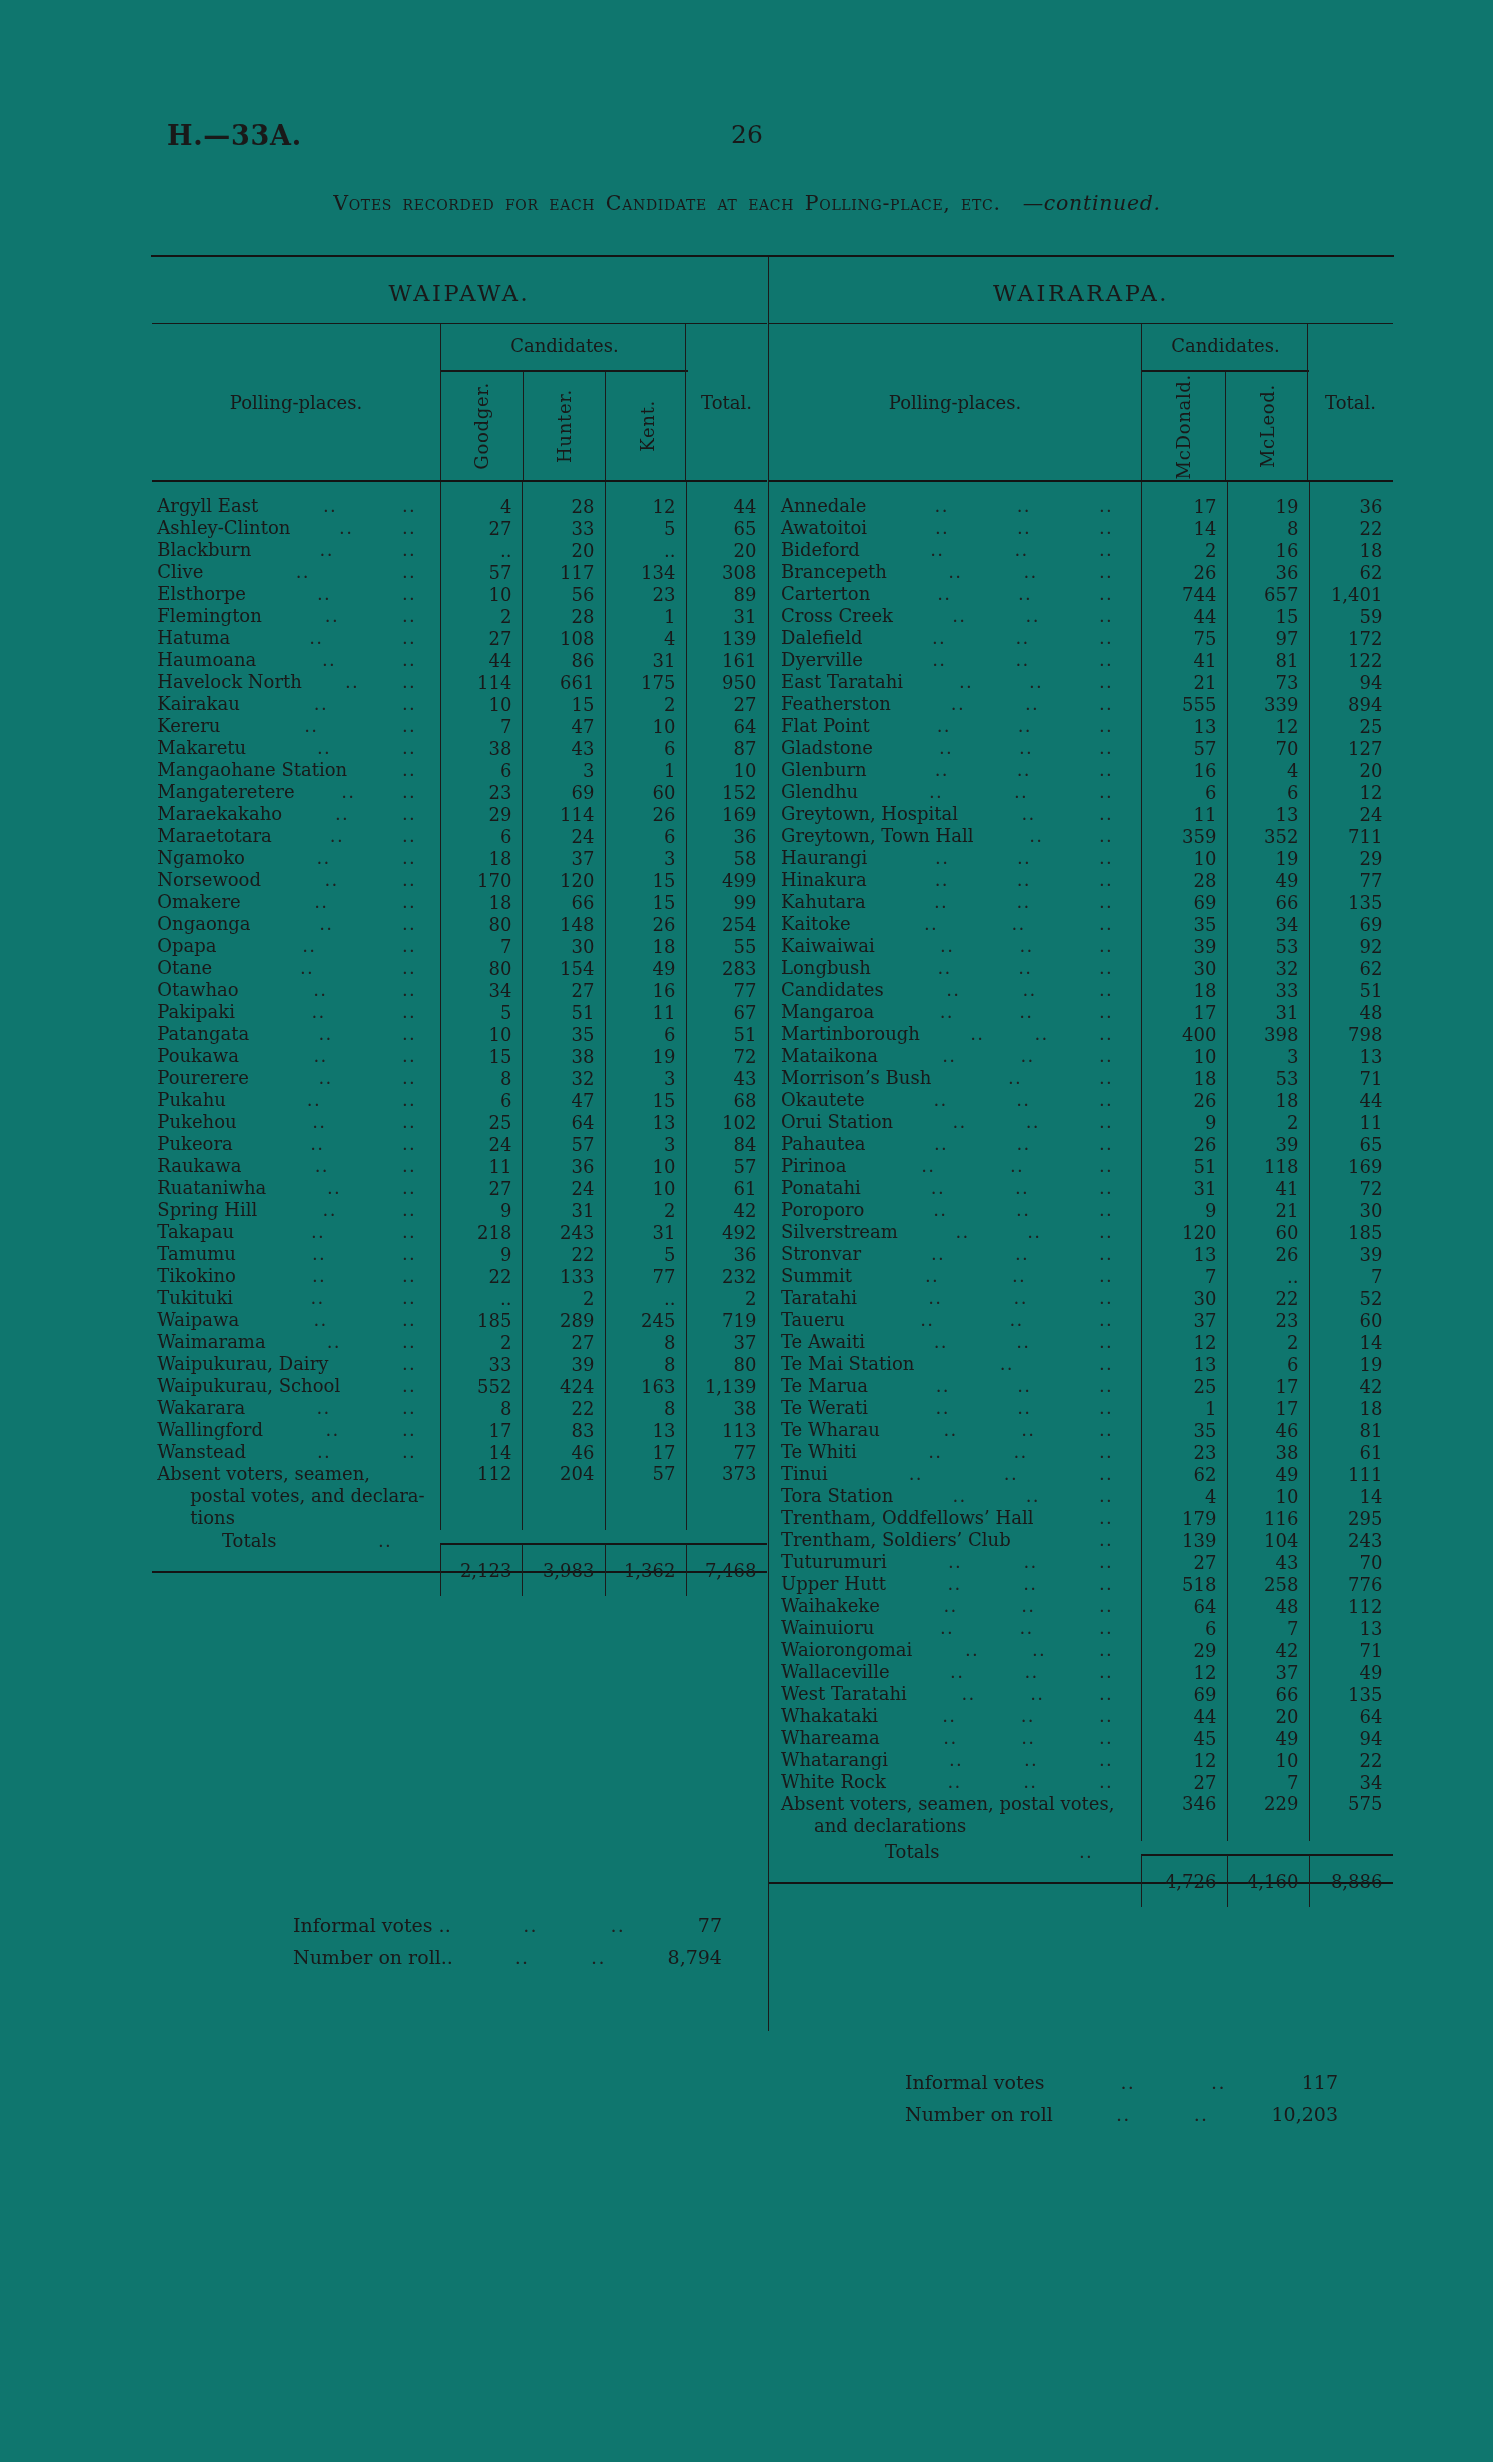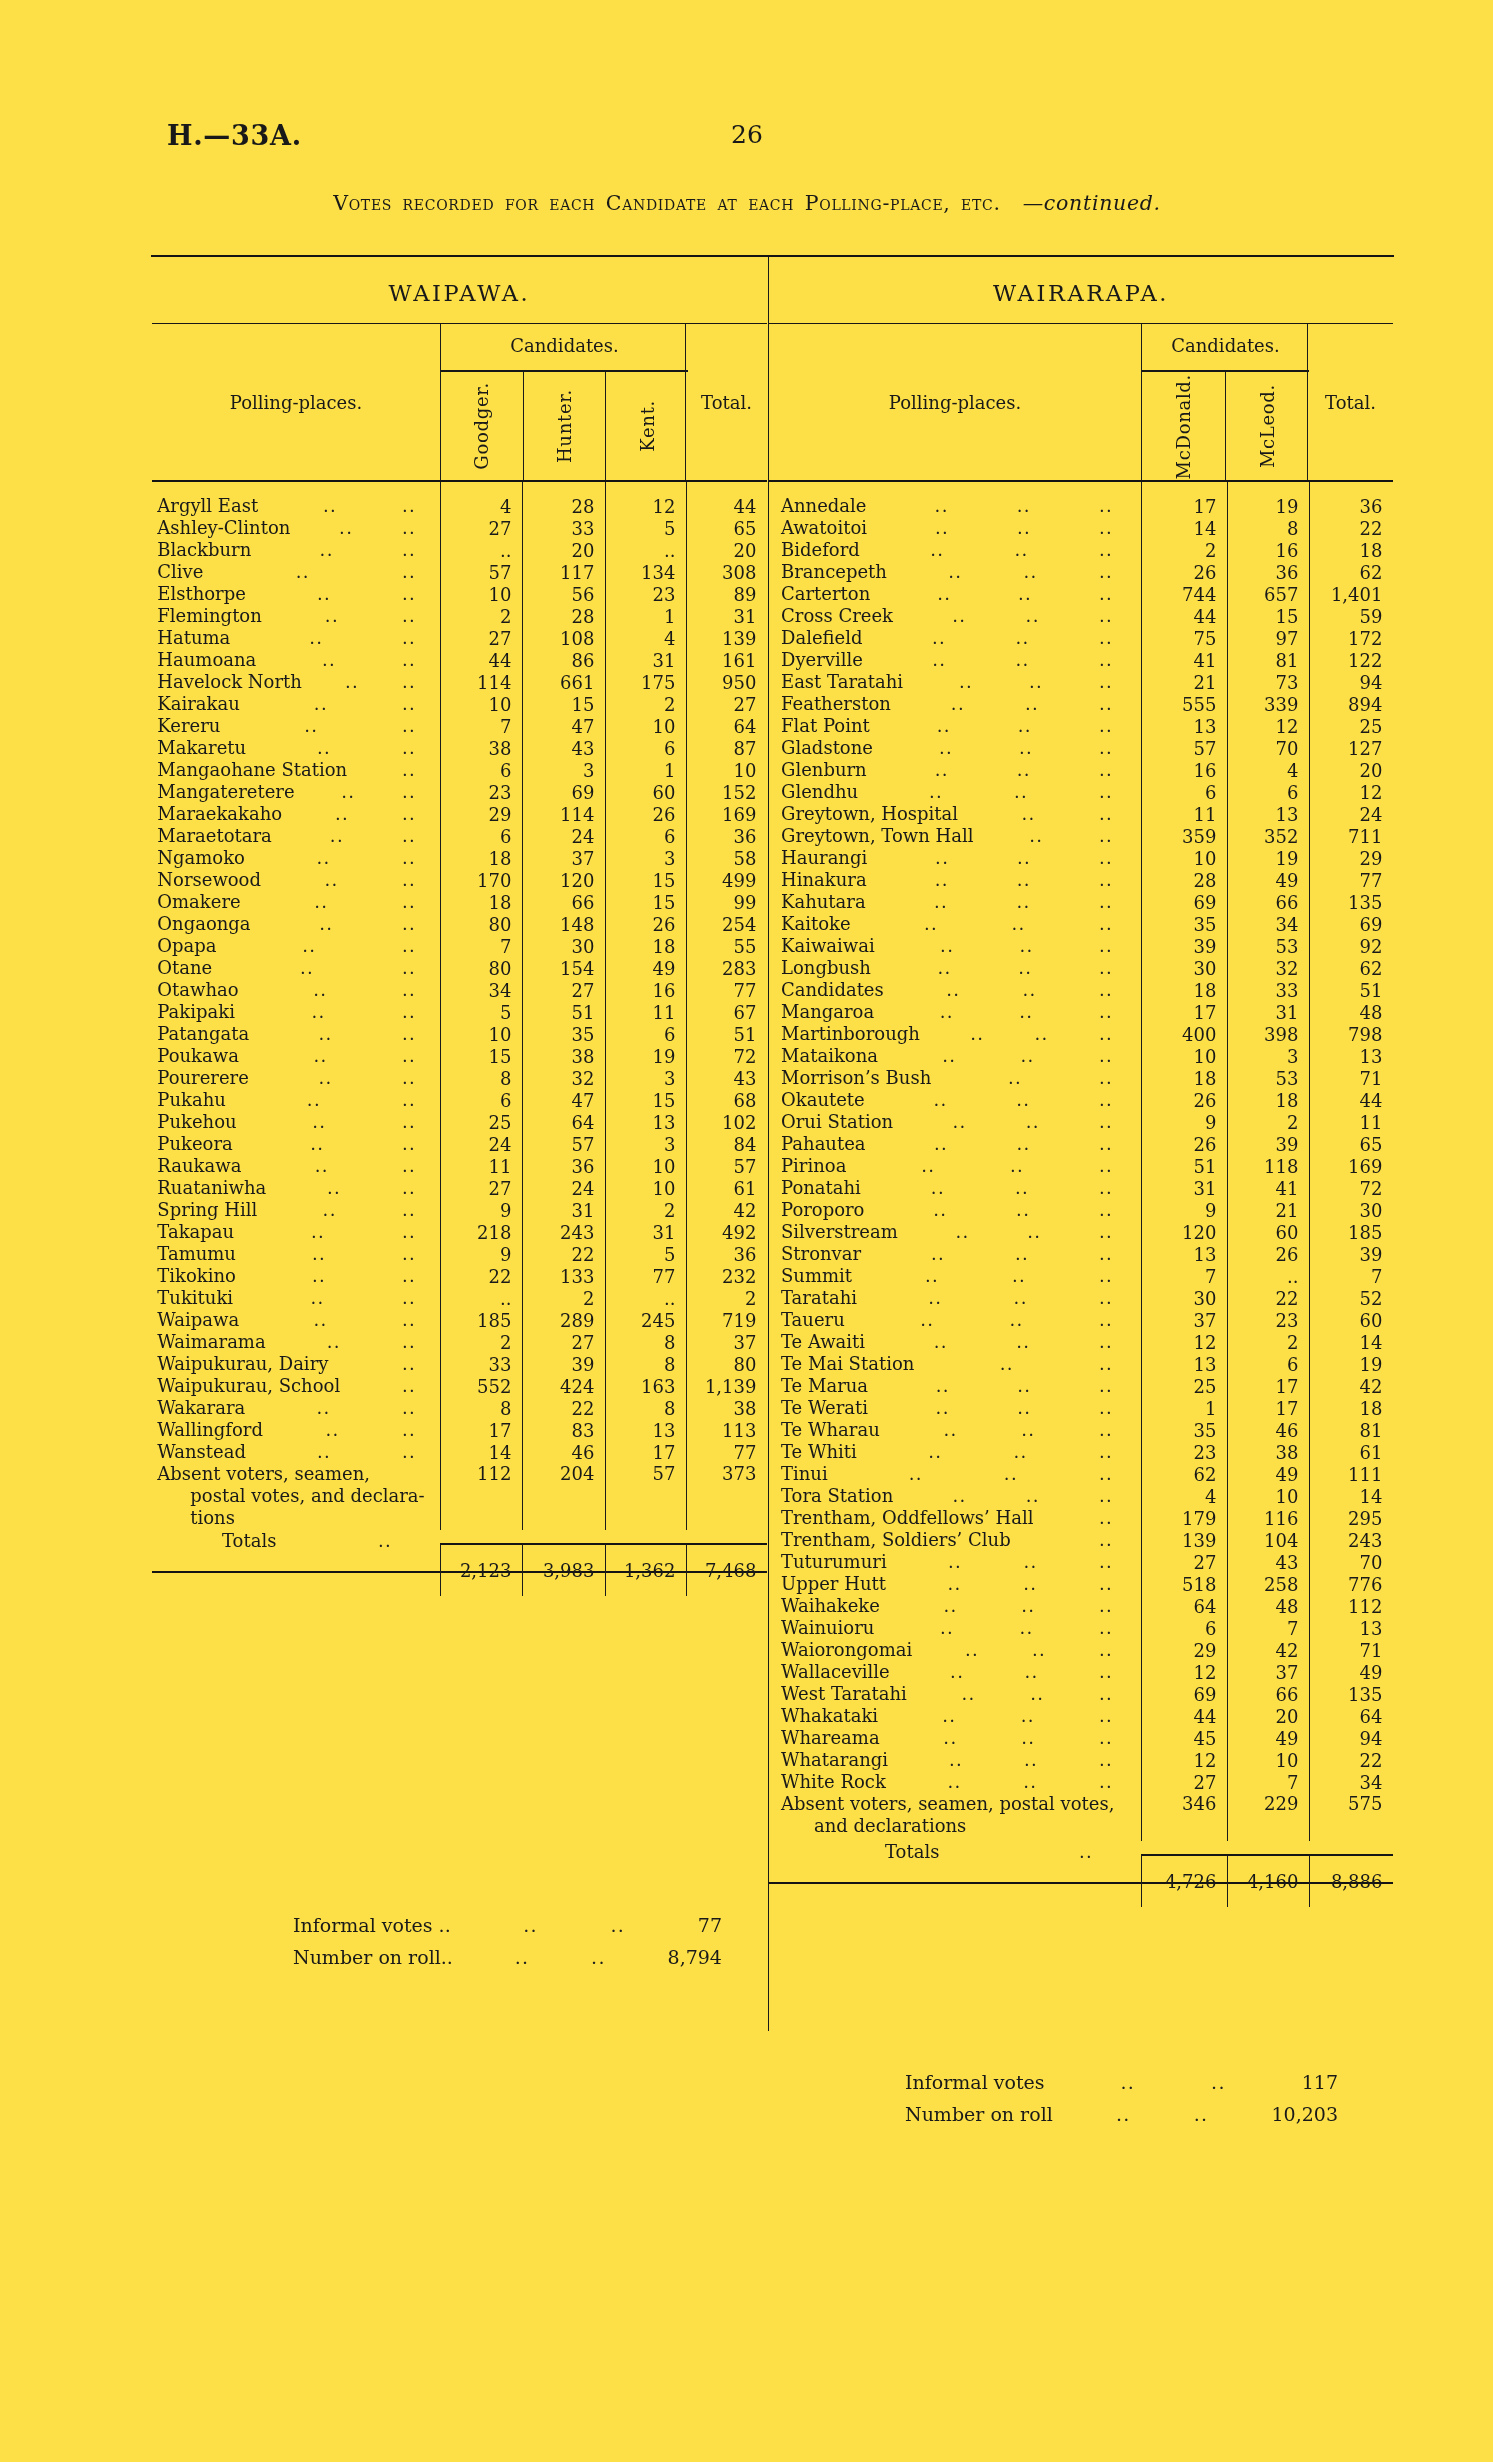--- a/index.html
+++ b/index.html
@@ -1,19 +1,19 @@
 <!DOCTYPE html>
 <html style="font-size:10.6px"><head>
 <meta charset="utf-8">
 <style>
   html,body{margin:0;padding:0;background:#d9d9d9;}
   .page{
     position:relative;
     width:1494px;height:2462px;
-    background:#fde047;
+    background:#0f766e;
     color:#191919;
     font-family:"DejaVu Serif","Liberation Serif",serif;
     overflow:hidden;
   }
   .docref{position:absolute;left:167px;top:120px;font-size:27px;font-weight:700;letter-spacing:0.7px;}
   .pagenum{position:absolute;left:0;top:120px;width:1494px;text-align:center;font-size:25px;}
   .main-title{position:absolute;left:0;top:191px;width:1494px;text-align:center;font-size:20.5px;letter-spacing:0.7px;word-spacing:3.3px;}
   .main-title .sc{font-variant:small-caps;}
   .main-title .cont{font-style:italic;margin-left:22px;}
   .rule-top{position:absolute;left:151px;top:255px;width:1243px;height:2px;background:#141414;box-shadow:0 3.3px 0 -2.6px #3a3a3a;}

